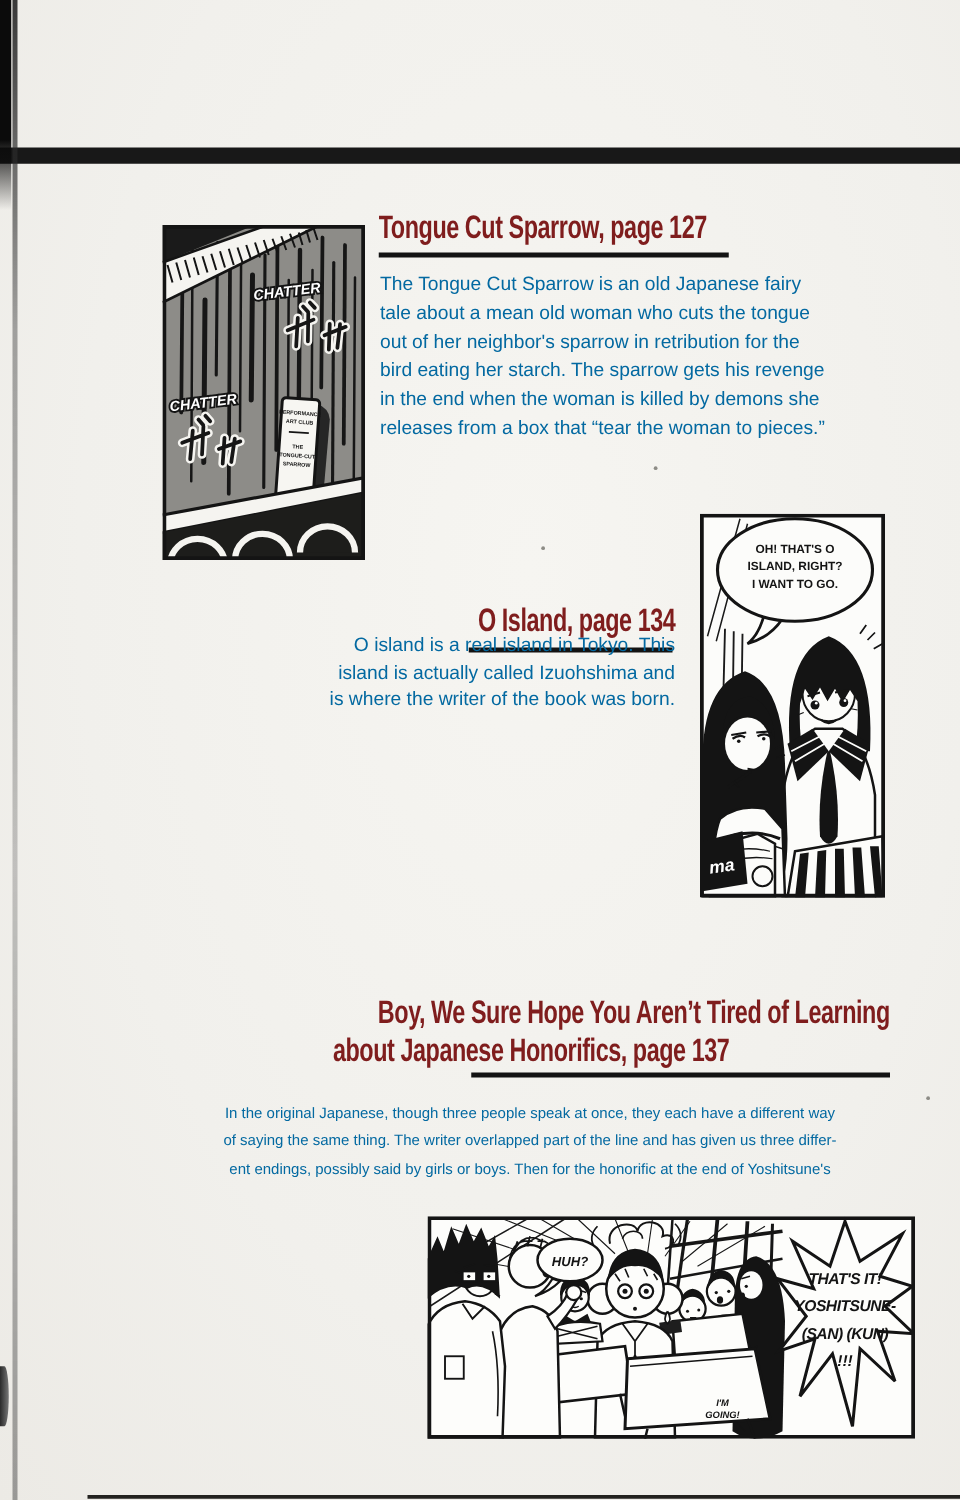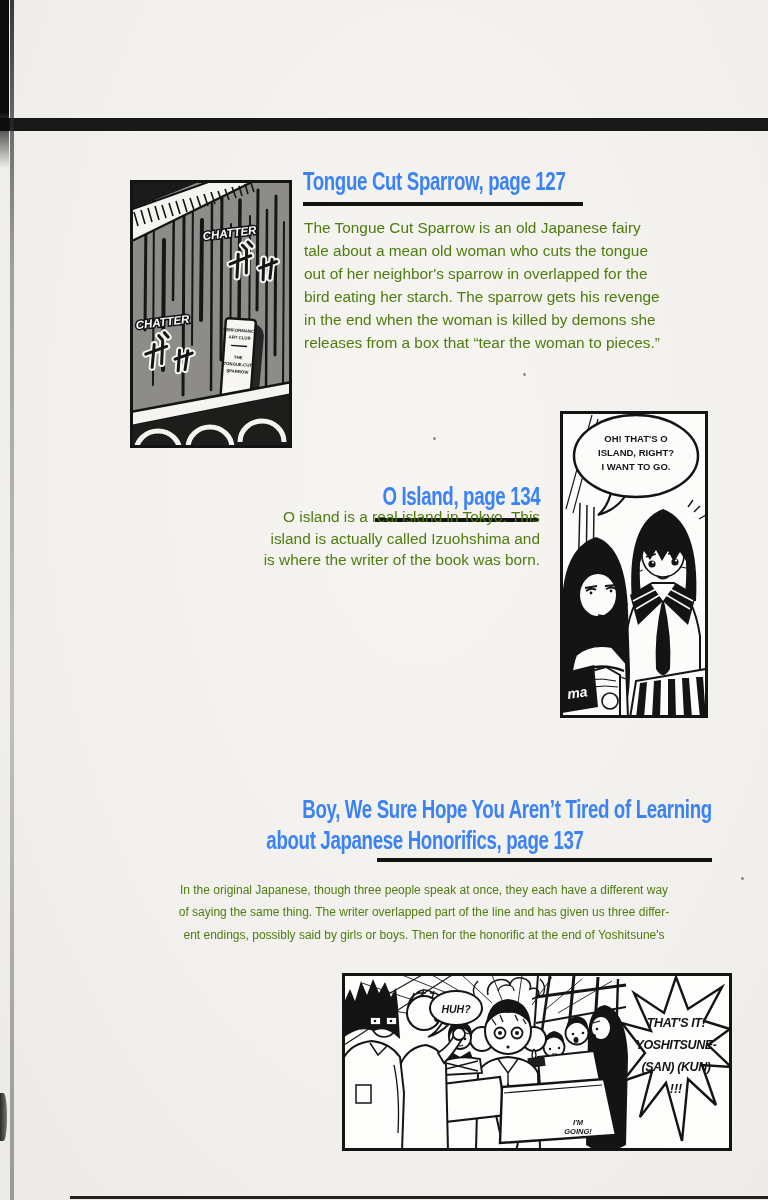--- a/index.html
+++ b/index.html
@@ -13,28 +13,28 @@
   .edge-strip{position:absolute;left:0;top:0;width:9px;height:170px;
     background:linear-gradient(to bottom,#0b0b0b 0,#0b0b0b 112px,rgba(11,11,11,0) 168px);}
   .crease{position:absolute;left:10px;top:0;width:4px;height:1200px;
     background:linear-gradient(to bottom,rgba(25,25,25,.85),rgba(80,80,80,.5) 22%,rgba(115,115,115,.38) 58%,rgba(85,85,85,.55) 100%);
     filter:blur(.4px);}
   .edge-blob{position:absolute;left:0;top:1093px;width:7px;height:48px;border-radius:0 70% 70% 0;
     background:linear-gradient(to right,#2a2a2a,#777);}
   .bottom-line{position:absolute;left:70px;top:1196px;width:698px;height:3px;background:#23221f;}
   .speck{position:absolute;width:3px;height:3px;border-radius:50%;background:#8d8c86;}
   
-  .hd{position:absolute;color:#3b82f6;font-weight:700;font-size:26px;line-height:31px;white-space:nowrap;}
+  .hd{position:absolute;color:#7f1d1d;font-weight:700;font-size:26px;line-height:31px;white-space:nowrap;}
   .hd .cond{display:inline-block;transform:scaleX(.72);letter-spacing:-.5px;}
   .hd-left .cond{transform-origin:0 50%;}
   .hd-right{text-align:left;}
   .hd-right .cond{transform-origin:100% 50%;}
   .rule{position:absolute;height:4px;background:#131313;}
   
-  .body-text{position:absolute;color:#4d7c0f;font-size:15.4px;line-height:23px;}
+  .body-text{position:absolute;color:#0369a1;font-size:15.4px;line-height:23px;}
   .bl{white-space:nowrap;}
   .align-right{text-align:right;}
   .align-center{text-align:center;}
   .panel{position:absolute;}
   svg text{font-family:"Liberation Sans",sans-serif;}
 </style>
 </head>
 <body>
 
 <div class="gutter-bar"></div>
@@ -47,21 +47,21 @@
 <div class="speck" style="left:523px;top:373px;"></div>
 
 <section>
   <div class="hd hd-left" style="left:303px;top:166px;">
     <span class="cond">Tongue Cut Sparrow, page 127</span>
   </div>
   <div class="rule" style="left:303px;top:202px;width:280px;"></div>
   <div class="body-text" style="left:304px;top:216px;">
     <div class="bl">The Tongue Cut Sparrow is an old Japanese fairy</div>
     <div class="bl">tale about a mean old woman who cuts the tongue</div>
-    <div class="bl">out of her neighbor's sparrow in overlapped for the</div>
+    <div class="bl">out of her neighbor's sparrow in retribution for the</div>
     <div class="bl">bird eating her starch. The sparrow gets his revenge</div>
     <div class="bl">in the end when the woman is killed by demons she</div>
     <div class="bl">releases from a box that “tear the woman to pieces.”</div>
   </div>
 </section>
 
 <div class="panel" style="left:130px;top:180px;">
 <svg width="162" height="268" viewBox="0 0 162 268">
   <rect x="0" y="0" width="162" height="268" fill="#8d8c88"></rect>
   <g stroke="#161616" stroke-linecap="round">

